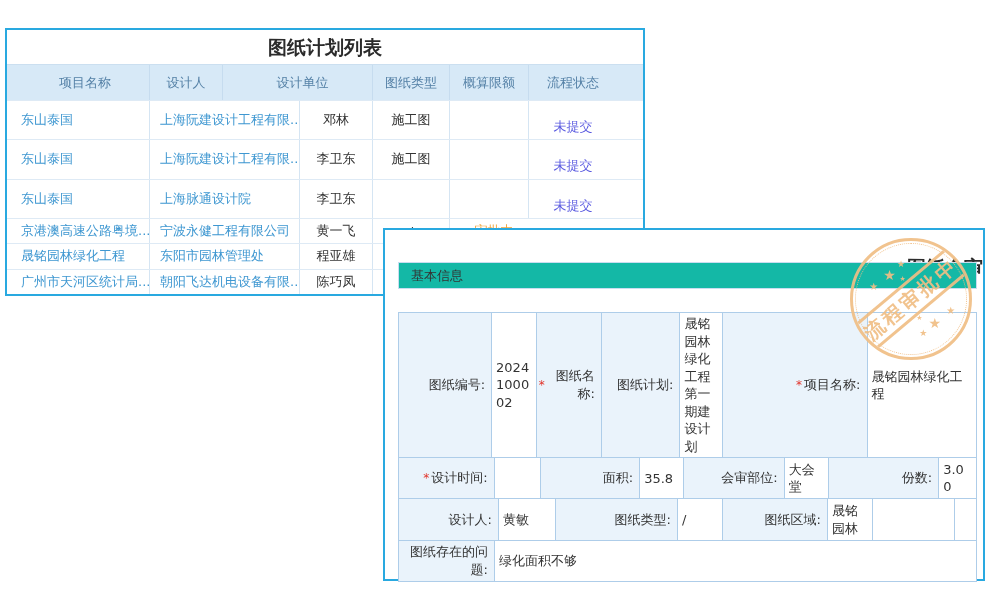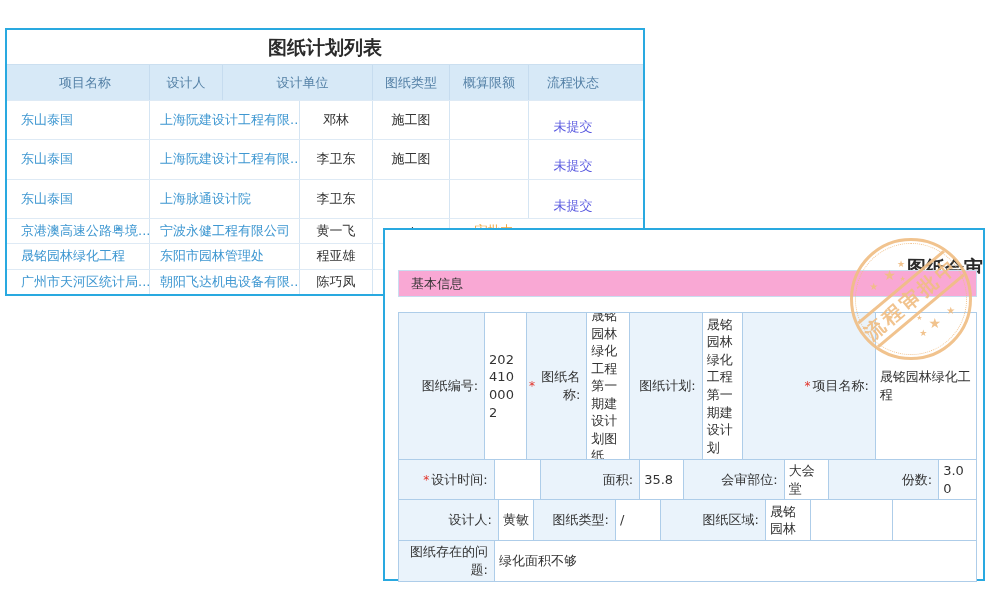--- a/index.html
+++ b/index.html
@@ -24,38 +24,38 @@
   .c5 { width:79px;  justify-content:center; }
   .c6 { width:88px;  justify-content:center; }
   .link { color:#3E97D1; cursor:pointer; }
   .status-pending { color:#5A5AE0; cursor:pointer;margin-top:14px; }
   .status-approving { color:#F0A63E; cursor:pointer; }
 
   
   #review-panel { left:383px; top:228px; width:602px; height:353px; }
   #review-title { position:absolute; top:25px; left:0; width:100%; text-align:right;
     font-size:19px; font-weight:bold; color:#2b2b2b; }
-  #section-band { position:absolute; left:13px; top:40px; width:579px; height:27px;
-    background:#f9a8d4; border:1px solid #C9DDF0; font-size:13px; color:#333;
+  #section-band { position:absolute; left:13px; top:32px; width:579px; height:27px;
+    background:#14b8a6; border:1px solid #C9DDF0; font-size:13px; color:#333;
     display:flex; align-items:center; padding-left:12px; }
   #form-table { position:absolute; left:13px; top:82px; width:579px; height:270px;
     border:1px solid #AECDE9; display:flex; flex-direction:column; background:#fff; }
   .frow { display:flex; }
   .fr1 { height:147px; } .fr2 { height:42px; } .fr3 { height:43px; } .fr4 { flex:1; }
   .fcell { border-right:1px solid #AECDE9; border-bottom:1px solid #AECDE9;
     font-size:13px; display:flex; align-items:center; overflow:hidden; }
   .frow:last-child .fcell { border-bottom:none; }
   .fcell.last { flex:1 1 auto; border-right:none; }
   .flabel { background:#EAF3FB; justify-content:flex-end; text-align:right; padding:2px 6px 2px 2px; }
   .fvalue { background:#fff; padding:2px 4px; word-break:break-all; white-space:normal; line-height:1.35; }
   .req { color:#E2342B; margin-right:2px; font-size:12px; }
   
   .fr1 .w1{width:96px}.fr1 .w2{width:46px}.fr1 .w3{width:67px}.fr1 .w4{width:47px}.fr1 .w5{width:81px}.fr1 .w6{width:44px}.fr1 .w7{width:149px}
   .fr2 .w1{width:96px}.fr2 .w2{width:46px}.fr2 .w3{width:100px}.fr2 .w4{width:44px}.fr2 .w5{width:101px}.fr2 .w6{width:44px}.fr2 .w7{width:111px}
-  .fr3 .w1{width:100px}.fr3 .w2{width:35px}.fr3 .w3{width:82px}.fr3 .w4{width:45px}.fr3 .w5{width:105px}.fr3 .w6{width:45px}.fr3 .w7{width:82px}
+  .fr3 .w1{width:100px}.fr3 .w2{width:57px}.fr3 .w3{width:122px}.fr3 .w4{width:45px}.fr3 .w5{width:105px}.fr3 .w6{width:45px}.fr3 .w7{width:82px}
   .fr4 .w1{width:96px}
 
   
   #stamp { position:absolute; left:465px; top:8px; width:122px; height:122px;
     color:#F0BE85; opacity:.92; pointer-events:none; z-index:5; }
   #stamp .ring-outer { position:absolute; inset:0; border:3px solid #F0BE85; border-radius:50%; }
   #stamp .ring-dotted { position:absolute; inset:5px; border:1px dotted #F0BE85; border-radius:50%; }
   #stamp .clip { position:absolute; inset:3px; border-radius:50%; overflow:hidden; }
   #stamp .band { position:absolute; left:-25%; right:-25%; top:50%; height:34px; margin-top:-17px;
     transform:rotate(-40deg); border-top:3px solid #F0BE85; border-bottom:3px solid #F0BE85;
@@ -144,21 +144,20 @@
 
     <div class="frow fr1">
       <div class="fcell flabel w1">
           <span>图纸编号:</span>
         </div>
       <div class="fcell fvalue w2">2024100002</div>
       <div class="fcell flabel w3">
           <span class="req">*</span>
           <span>图纸名称:</span>
         </div>
-      <div class="fcell fvalue w4">晟铭园林绿化工程第一期建设计划图纸</div>
       <div class="fcell flabel w5">
           <span>图纸计划:</span>
         </div>
       <div class="fcell fvalue w6">晟铭园林绿化工程第一期建设计划</div>
       <div class="fcell flabel w7">
           <span class="req">*</span>
           <span>项目名称:</span>
         </div>
       <div class="fcell fvalue last">晟铭园林绿化工程</div>
     </div>

